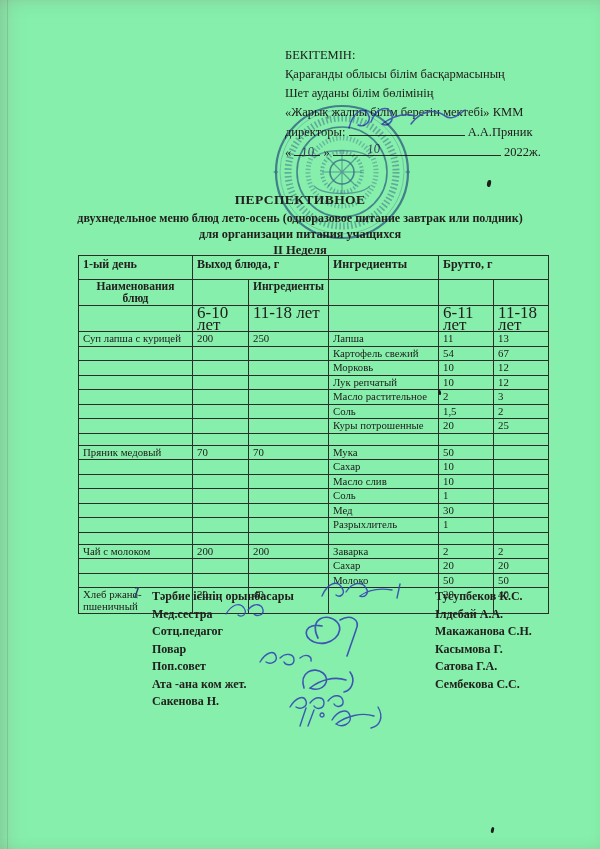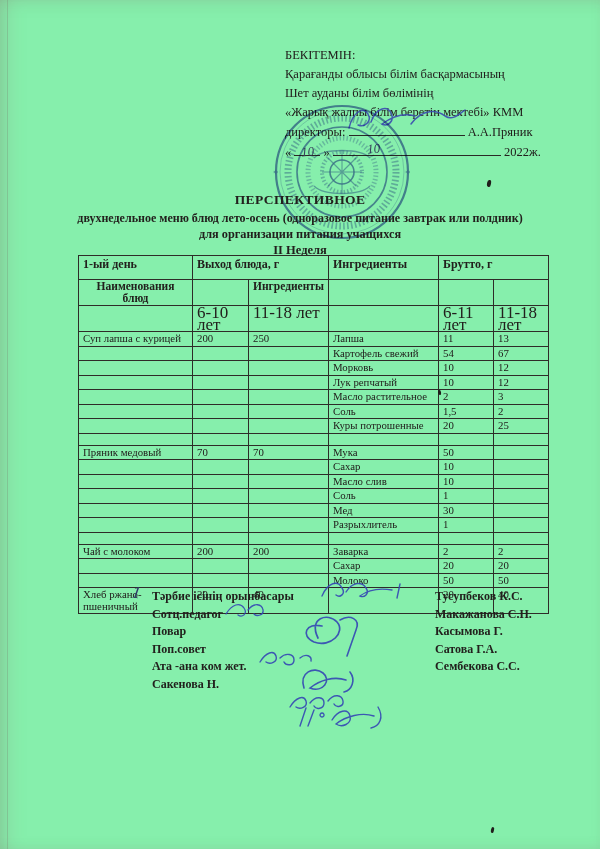--- a/index.html
+++ b/index.html
@@ -306,20 +306,24 @@
       </tbody>
   </table>
 
   <span class="hand-one">1</span>
   <div class="sigs" id="sig-list">
       <div class="sig-row">
         <span class="sig-label">Тәрбие ісінің орынбасары</span>
         <span class="sig-name">Тусупбеков К.С.</span>
       </div>
       <div class="sig-row">
+        <span class="sig-label">Мед.сестра</span>
+        <span class="sig-name">Ілдебай А.А.</span>
+      </div>
+      <div class="sig-row">
         <span class="sig-label">Сотц.педагог</span>
         <span class="sig-name">Макажанова С.Н.</span>
       </div>
       <div class="sig-row">
         <span class="sig-label">Повар</span>
         <span class="sig-name">Касымова Г.</span>
       </div>
       <div class="sig-row">
         <span class="sig-label">Поп.совет</span>
         <span class="sig-name">Сатова Г.А.</span>

